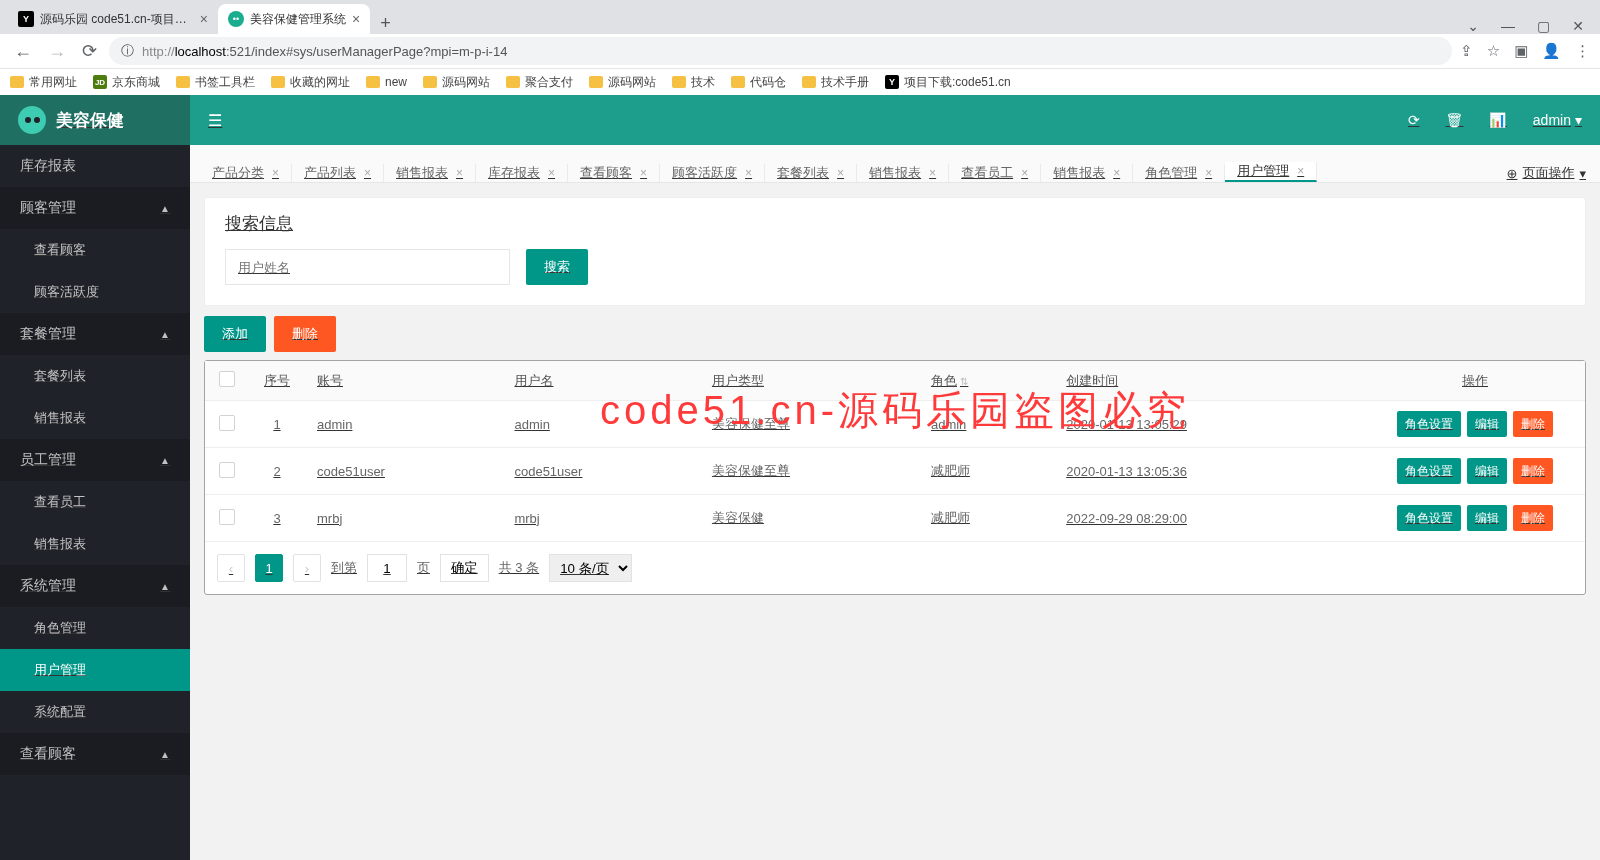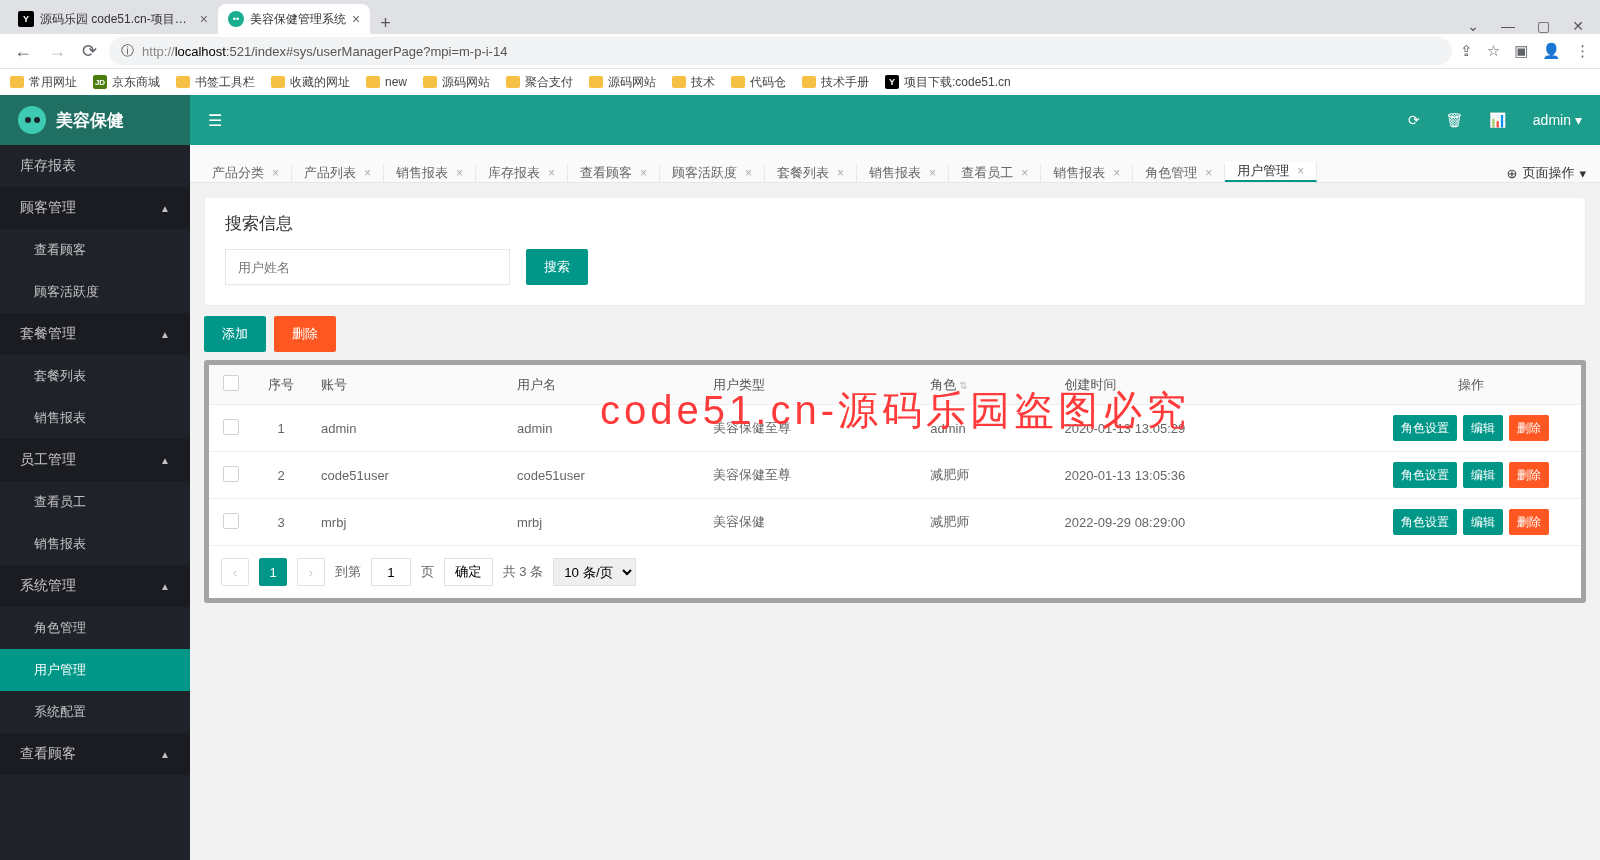--- a/index.html
+++ b/index.html
@@ -20,21 +20,21 @@
 .url-box { flex: 1; height: 28px; background: #f1f3f4; border-radius: 14px; display: flex; align-items: center; padding: 0 12px; font-size: 13px; color: #555; gap: 8px; }
 .url-box .proto { color: #888; }
 .url-box .host { color: #000; }
 .url-icons { display: flex; gap: 14px; color: #5f6368; font-size: 15px; }
 .bookmark-bar { height: 27px; background: #fff; border-top: 1px solid #e5e5e5; display: flex; align-items: center; padding: 0 10px; gap: 16px; font-size: 12px; }
 .bookmark-item { display: flex; align-items: center; gap: 5px; cursor: pointer; color: #444; }
 .bm-folder { width: 14px; height: 12px; background: #f6c042; border-radius: 2px; }
 .bm-jd { width: 14px; height: 14px; background: #4d7c0f; color: #fff; font-size: 8px; display: flex; align-items: center; justify-content: center; border-radius: 2px; font-weight: bold; }
 .bm-y { width: 14px; height: 14px; background: #000; color: #fff; font-size: 9px; display: flex; align-items: center; justify-content: center; border-radius: 2px; font-weight: bold; }
 
-.app { display: flex; height: calc(100vh - 95px); }
+.app { display: flex; height: calc(100vh - 95px); text-decoration: underline; }
 .sidebar { width: 190px; background: #20222a; color: #c2c2c2; overflow-y: auto; }
 .logo-area { height: 50px; background: #1f6f63; display: flex; align-items: center; padding: 0 18px; gap: 10px; }
 .logo-circle { width: 28px; height: 28px; border-radius: 50%; background: #3dcbb1; display: flex; align-items: center; justify-content: center; }
 .logo-dots { display: flex; gap: 3px; }
 .logo-dots span { width: 6px; height: 6px; border-radius: 50%; background: #20222a; }
 .logo-text { color: #fff; font-size: 17px; font-weight: bold; }
 .menu-item { height: 42px; display: flex; align-items: center; padding: 0 20px; font-size: 14px; cursor: pointer; justify-content: space-between; }
 .menu-item.header { background: #1a1c22; }
 .menu-item.sub { padding-left: 34px; font-size: 13px; }
 .menu-item.sub.active { background: #009688; color: #fff; }
@@ -59,21 +59,21 @@
 .search-title { font-size: 17px; color: #333; margin-bottom: 14px; }
 .search-row { display: flex; gap: 16px; align-items: center; }
 .search-input { height: 36px; width: 285px; border: 1px solid #e6e6e6; padding: 0 12px; font-size: 13px; outline: none; }
 .btn { height: 36px; padding: 0 18px; border: none; border-radius: 2px; cursor: pointer; font-size: 13px; color: #fff; }
 .btn-teal { background: #009688; }
 .btn-orange { background: #ff5722; }
 .btn-sm { height: 26px; padding: 0 8px; font-size: 12px; border-radius: 2px; }
 
 .action-row { margin-top: 10px; display: flex; gap: 8px; }
 
-.table-wrap { background: #fff; margin-top: 8px; border: 5px solid #a3a3a3; border-radius: 3px; }
+.table-wrap { background: #fff; margin-top: 8px; border: 1px solid #a3a3a3; border-radius: 3px; }
 table { width: 100%; border-collapse: collapse; }
 th, td { border-bottom: 1px solid #eee; padding: 10px 12px; text-align: left; font-size: 13px; color: #666; }
 th { background: #fafafa; color: #555; font-weight: normal; }
 td.center, th.center { text-align: center; }
 .chk { width: 16px; height: 16px; border: 1px solid #d2d2d2; background: #fff; display: inline-block; border-radius: 2px; cursor: pointer; }
 .sort-icon { color: #bbb; font-size: 10px; margin-left: 3px; }
 
 .row-actions { display: flex; gap: 6px; justify-content: center; }
 
 .pagination { display: flex; align-items: center; gap: 10px; padding: 12px; font-size: 13px; color: #666; }

